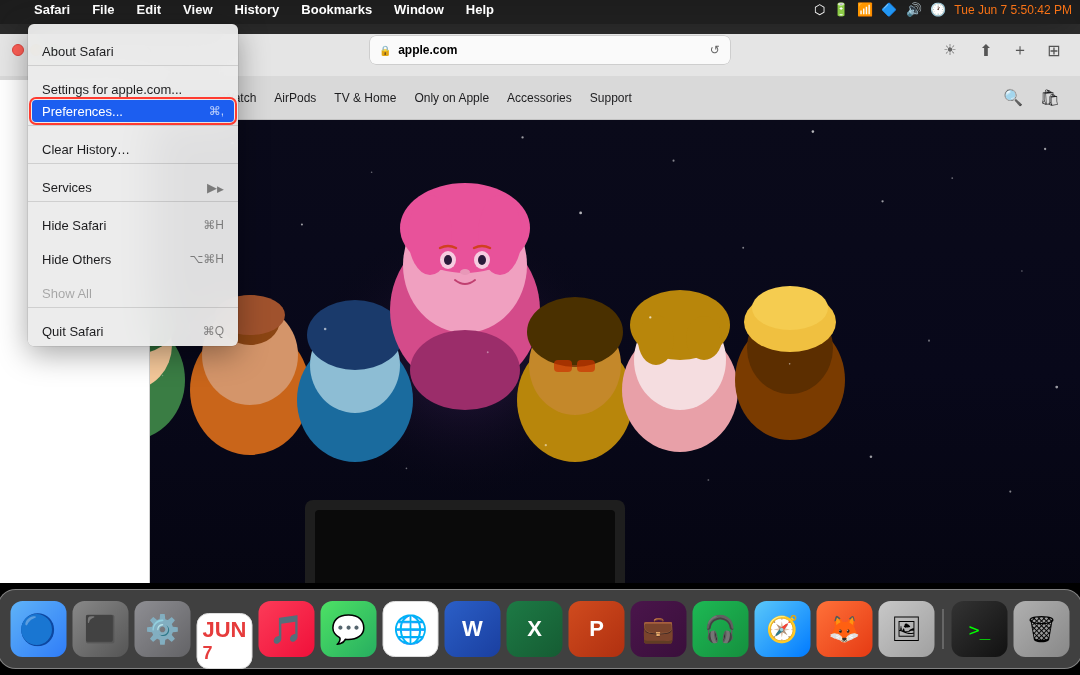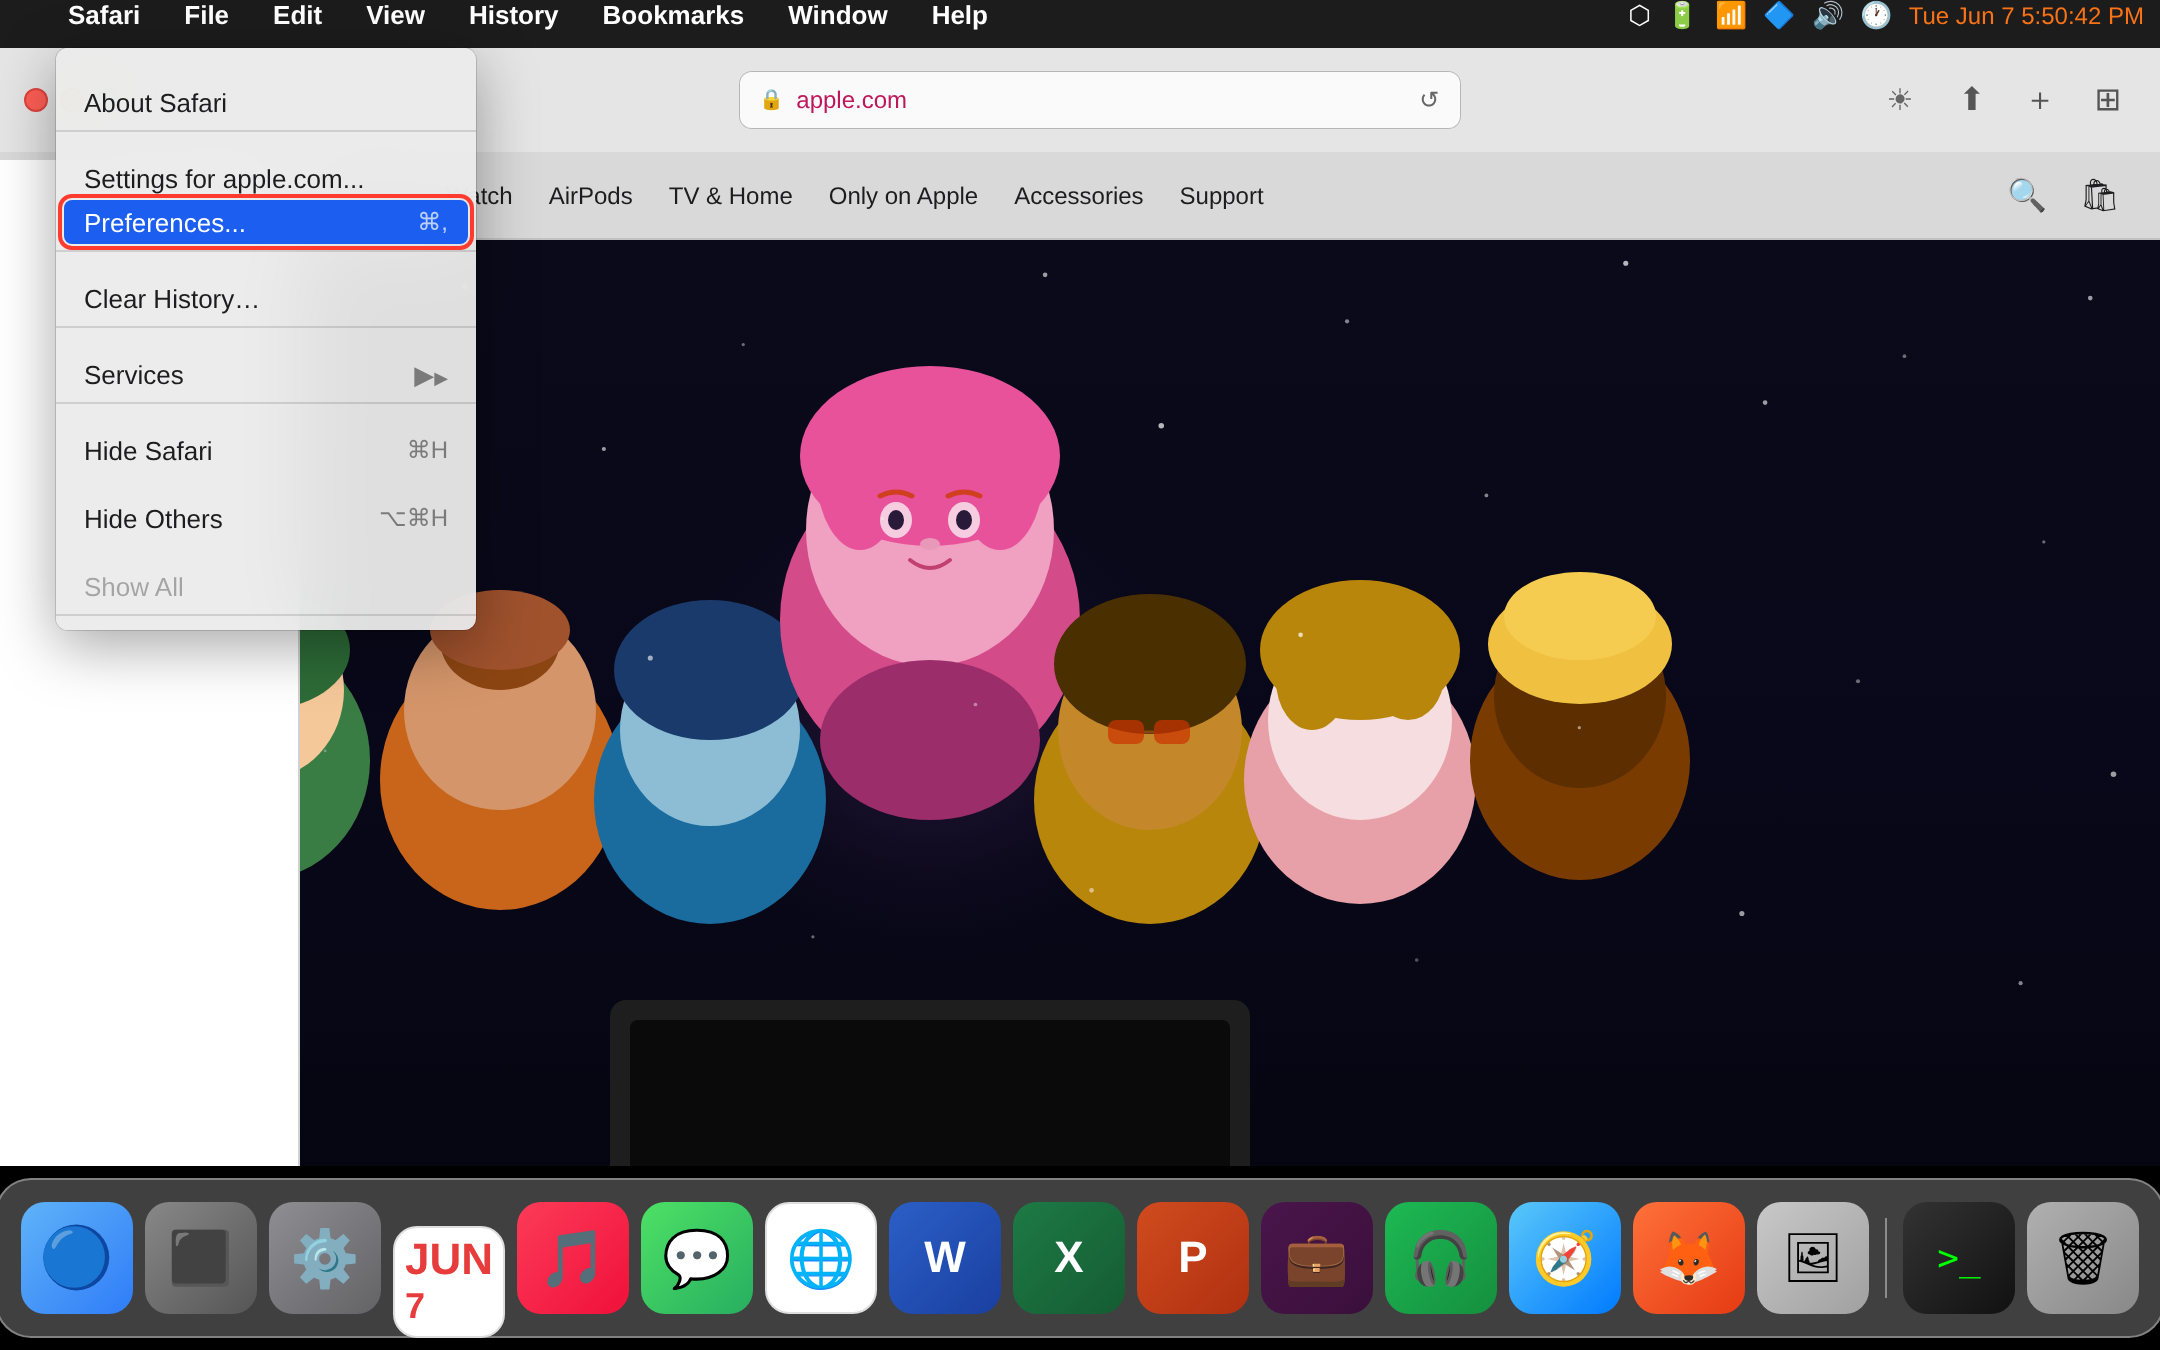--- a/index.html
+++ b/index.html
@@ -12,23 +12,23 @@
       background: #000;
     }
 
     
     .menubar {
       width: 100%;
       height: 24px;
       background: rgba(30,30,30,0.92);
       backdrop-filter: blur(20px);
       display: flex;
-      align-items: flex-start;
+      align-items: flex-end;
       justify-content: space-between;
-      padding: 0 8px;
+      padding: 17px 8px;
       position: relative;
       z-index: 1000;
     }
     .menubar-left {
       display: flex;
       align-items: center;
       gap: 14px;
     }
     .menubar-right {
       display: flex;
@@ -120,21 +120,21 @@
       border-radius: 6px;
       display: flex;
       align-items: center;
       padding: 0 10px;
       gap: 6px;
       font-size: 12px;
       color: #333;
       box-shadow: 0 0 0 0.5px rgba(0,0,0,0.2);
     }
     .lock-icon { color: #666; font-size: 10px; }
-    .url-text { color: #be185d; font-size: 12px; font-weight: 400; text-align: center; }
+    .url-text { color: #000000; font-size: 12px; font-weight: 700; text-align: center; }
     .reload-icon { color: #666; font-size: 12px; margin-left: auto; }
 
     
     .brightness-btn {
       width: 28px; height: 28px;
       display: flex; align-items: center; justify-content: center;
       color: #666; font-size: 15px;
     }
 
     
@@ -583,20 +583,24 @@
       <span class="menu-item-right">⌘H</span>
     </div>
     <div class="menu-item">
       <span>Hide Others</span>
       <span class="menu-item-right">⌥⌘H</span>
     </div>
     <div class="menu-item disabled">
       <span>Show All</span>
     </div>
     <div class="menu-divider"></div>
+    <div class="menu-item">
+      <span>Quit Safari</span>
+      <span class="menu-item-right">⌘Q</span>
+    </div>
   </div>
 
   <div class="dock">
     <div class="dock-app dock-finder" title="Finder">
       <span style="font-size:30px">🔵</span>
     </div>
     <div class="dock-app" title="Launchpad" style="background:linear-gradient(135deg,#888 0%,#555 100%)">
       <span style="font-size:26px">⬛</span>
     </div>
     <div class="dock-app dock-settings" title="System Preferences">

